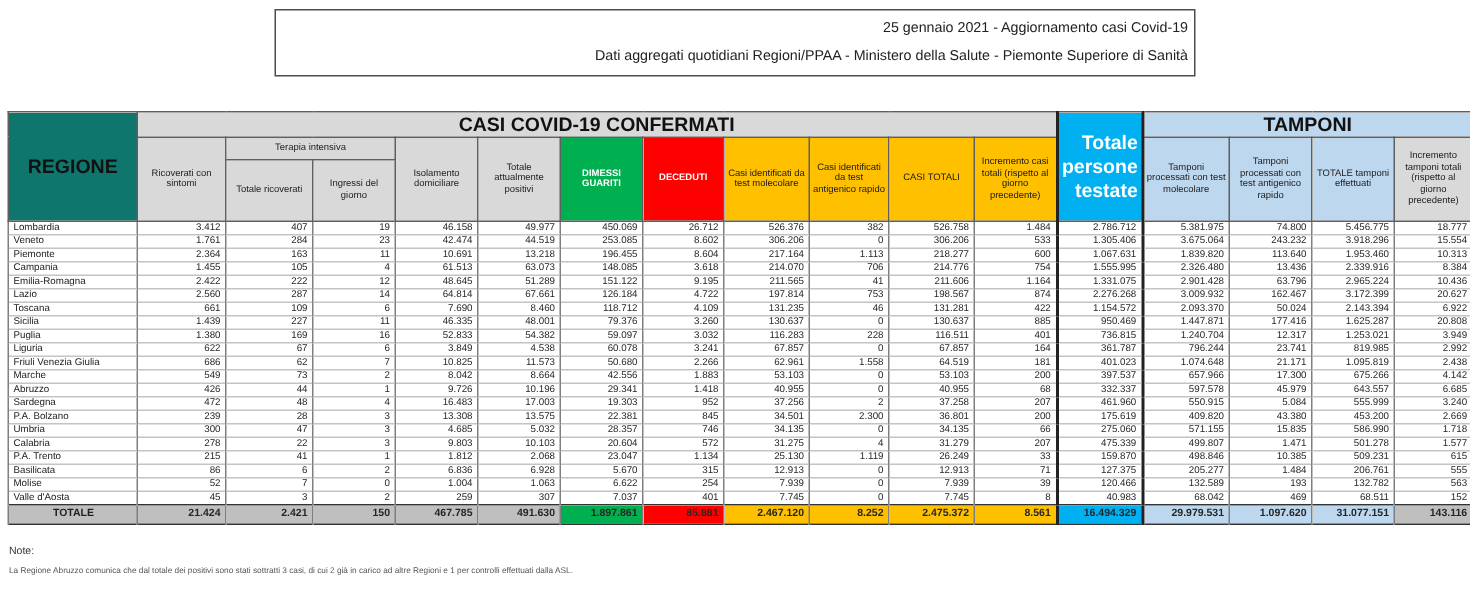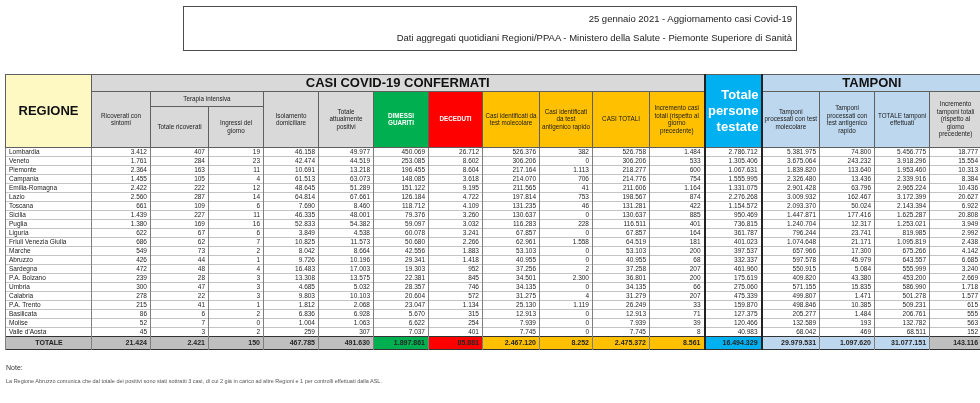--- a/index.html
+++ b/index.html
@@ -16,21 +16,21 @@
   table.covid { border-collapse:collapse; table-layout:fixed; width:971px; margin:23px 0 0 5px;
                 border:1.5px solid #333; }
   th, td { overflow:hidden; padding:0 2px; }
   th { border:1px solid #5f5f5f; font-weight:normal; text-align:center; vertical-align:middle;
        font-size:6.3px; line-height:1.2; color:#222; }
   td { border-left:1px solid #7f7f7f; border-right:1px solid #7f7f7f; border-top:1px solid #c4c4c4;
        font-size:6.5px; white-space:nowrap; }
   .banner-row th { height:14px; font-size:13px; font-weight:bold; }
   thead tr.group-row { height:15px; }
   thead tr.sub-row th { height:41px; }
-  .regione-h { background:#fef9c3; font-size:7px; font-weight:bold; color:#111; }
+  .regione-h { background:#0f766e; font-size:7px; font-weight:bold; color:#111; }
   .h-gray  { background:#d9d9d9; }
   .h-green { background:#00b050; color:#fff; font-weight:bold; }
   .h-red   { background:#ff0000; color:#fff; font-weight:bold; }
   .h-amber { background:#ffc000; color:#1a1a1a; }
   .h-cyan  { background:#00b0f0; color:#fff; font-weight:bold; }
   .h-peri  { background:#bdd7ee; }
   .banner-confirmed { background:#d9d9d9; color:#111; }
   .banner-tamponi   { background:#bdd7ee; color:#111; font-size:8px; }
   .thick-l { border-left:2px solid #222 !important; }
   .thick-r { border-right:2px solid #222 !important;text-align:right; }

